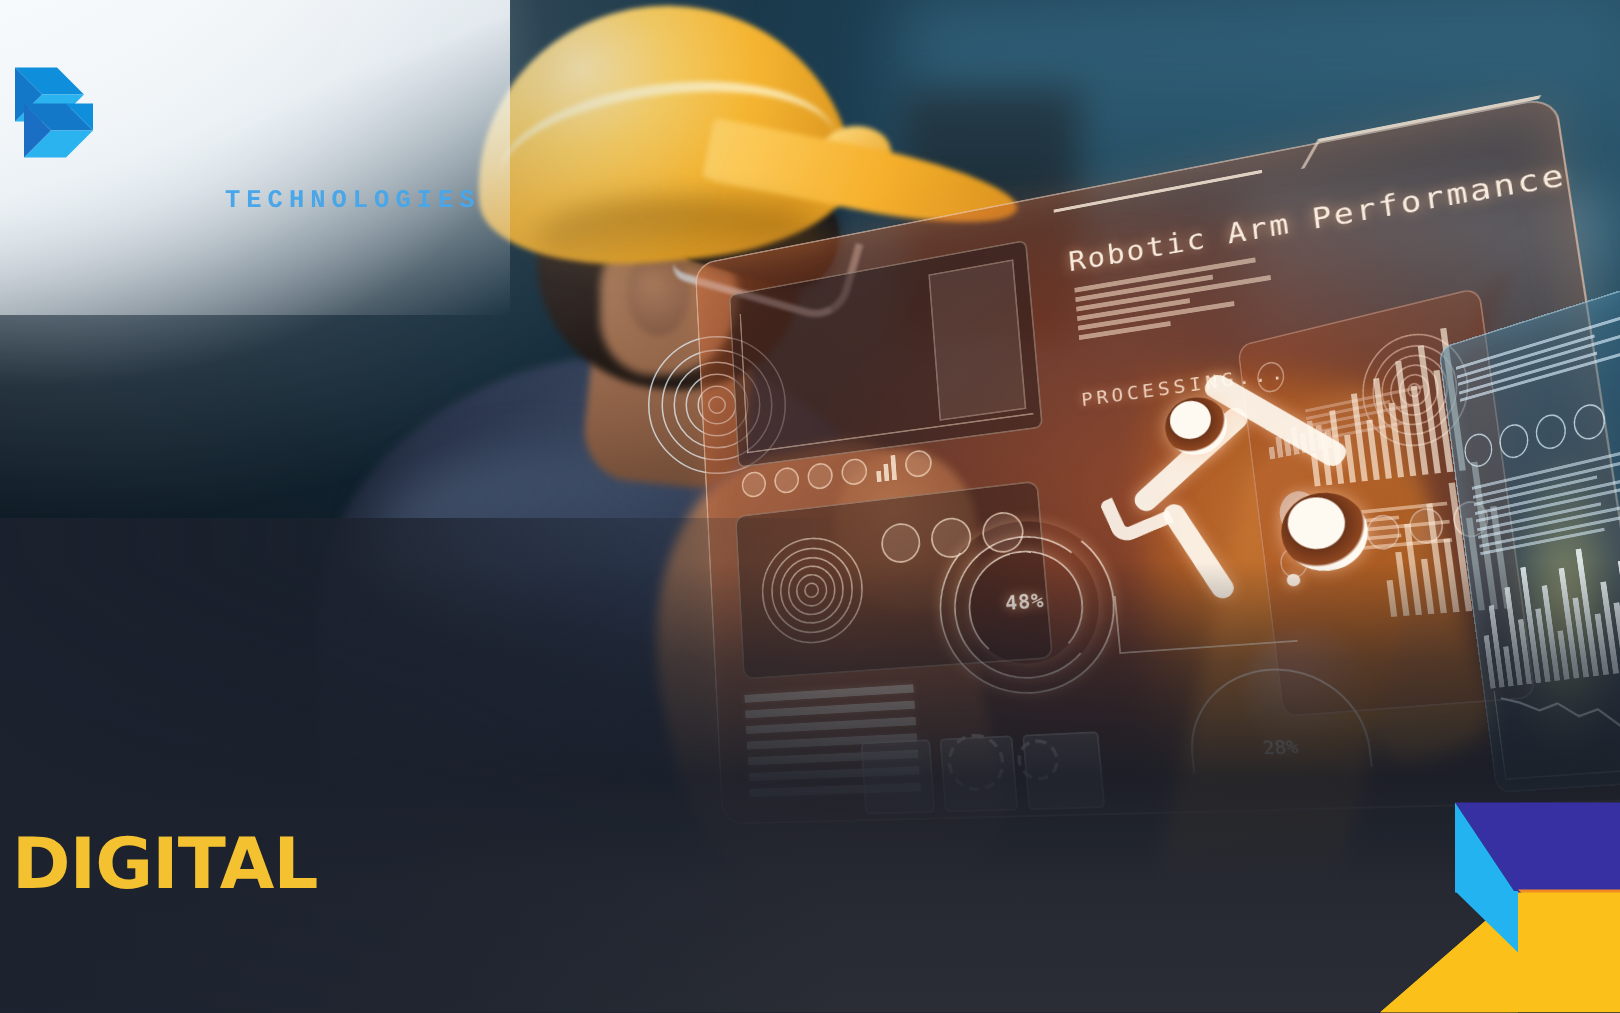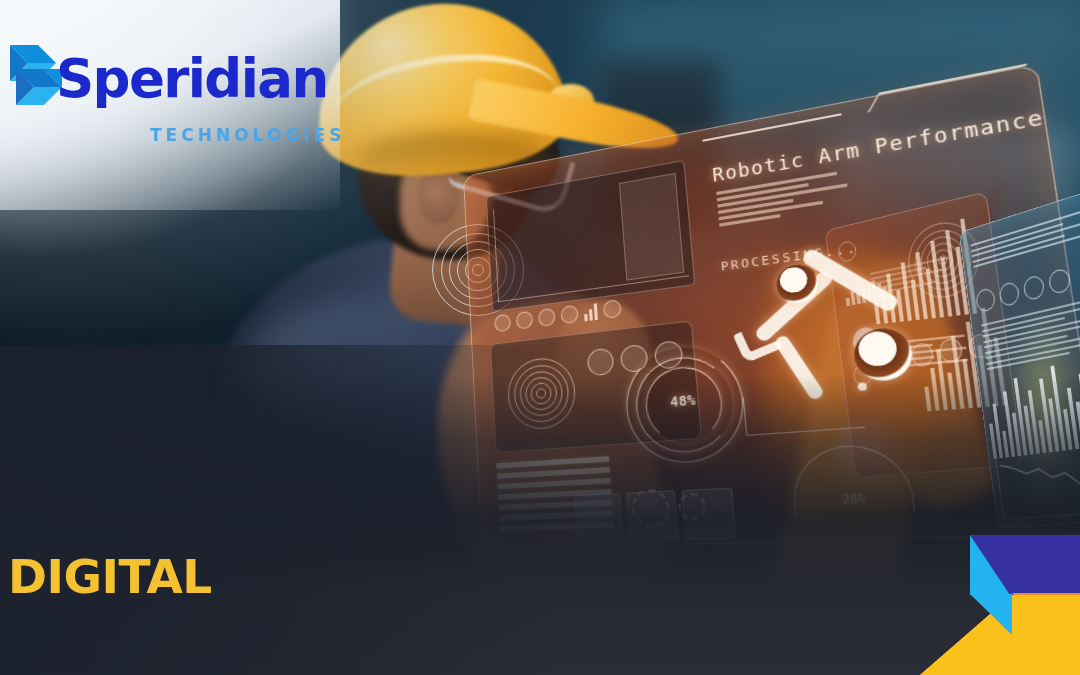--- a/index.html
+++ b/index.html
@@ -650,22 +650,21 @@
       <svg width="56" height="78" viewBox="0 0 56 78">
         <polygon points="2,10 30,10 48,28 20,28" fill="#0f8fdb"></polygon>
         <polygon points="20,28 48,28 30,46 2,46" fill="#2bb3ef"></polygon>
         <polygon points="2,10 20,28 2,46" fill="#1478c8"></polygon>
         <polygon points="8,34 36,34 54,52 26,52" fill="#1478c8"></polygon>
         <polygon points="26,52 54,52 36,70 8,70" fill="#2bb3ef"></polygon>
         <polygon points="54,52 54,34 36,34" fill="#0f8fdb"></polygon>
         <polygon points="8,34 26,52 8,70" fill="#1a6fc4"></polygon>
       </svg>
     </div>
-    <div class="logo-word" style="color: rgb(26, 40, 204);">Speridian</div>
-    <div class="logo-sub" style="color: rgb(73, 166, 232);">TECHNOLOGIES</div>
+    <div class="logo-sub" style="color: rgb(73, 166, 232); font-family: Liberation Mono, monospace;">TECHNOLOGIES</div>
   </div>
 
   <div class="headline">
     <div class="hl1" style="color: rgb(244, 194, 49);">DIGITAL</div>
   </div>
 
   <div class="corner">
     <svg width="180" height="200" viewBox="0 0 180 200">
       <polygon points="70,60 180,60 180,120 110,120" fill="#3730a3"></polygon>
       <polygon points="70,60 110,120 70,120" fill="#22b3f0"></polygon>

